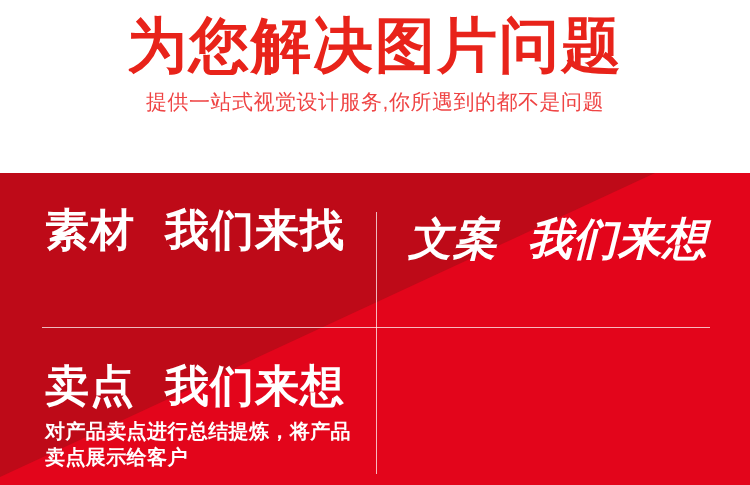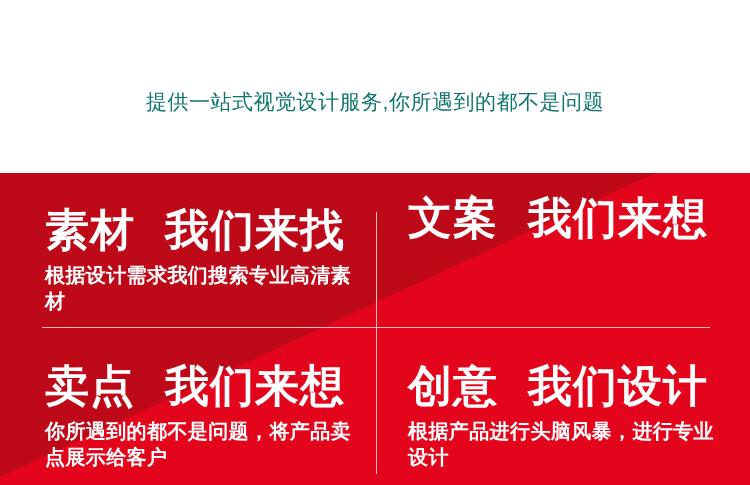--- a/index.html
+++ b/index.html
@@ -131,53 +131,49 @@
     margin-top: 7px;
     font-size: 20px;
     line-height: 26px;
     font-weight: bold;
     color: #ffffff;
     letter-spacing: 0.4px;
     max-width: 320px;
   }
 
   #cell-tl { left: 45px; top: 32px; }
-  #cell-tr { left: 408px; top: 20px; }
+  #cell-tr { left: 408px; top: 41px; font-style: italic; }
   #cell-bl { left: 45px; top: 188px; }
   #cell-br { left: 408px; top: 188px; }
 </style>
 </head>
 <body>
 
 <div id="banner">
 
   <div id="header">
-    <div id="header-subtitle" style="color: #0f766e;">提供一站式视觉设计服务,你所遇到的都不是问题</div>
+    <div id="header-title" style="color: rgb(232, 35, 26);">为您解决图片问题</div>
+    <div id="header-subtitle" style="color: #ef4444;">提供一站式视觉设计服务,你所遇到的都不是问题</div>
   </div>
 
   <div id="panel">
     <div id="panel-base" style="background: rgb(190, 10, 24);"></div>
     <div id="panel-wedge" style="background: rgb(227, 5, 27); clip-path: polygon(655px 0px, 750px 0px, 750px 344px, 0px 344px, 0px 304px);"></div>
 
     <div class="divider-v"></div>
     <div class="divider-h"></div>
 
     <div class="cell" id="cell-tl">
       <div class="cell-heading"><span>素材</span><span class="gap"></span><span>我们来找</span></div>
-      <div class="cell-sub">根据设计需求我们搜索专业高清素材</div>
     </div>
 
     <div class="cell" id="cell-tr">
       <div class="cell-heading"><span>文案</span><span class="gap"></span><span>我们来想</span></div>
     </div>
 
     <div class="cell" id="cell-bl">
       <div class="cell-heading"><span>卖点</span><span class="gap"></span><span>我们来想</span></div>
-      <div class="cell-sub">你所遇到的都不是问题，将产品卖点展示给客户</div>
+      <div class="cell-sub">对产品卖点进行总结提炼，将产品卖点展示给客户</div>
     </div>
 
-    <div class="cell" id="cell-br">
-      <div class="cell-heading"><span>创意</span><span class="gap"></span><span>我们设计</span></div>
-      <div class="cell-sub">根据产品进行头脑风暴，进行专业设计</div>
-    </div>
 
   </div>
 </div>
 
 </body></html>

